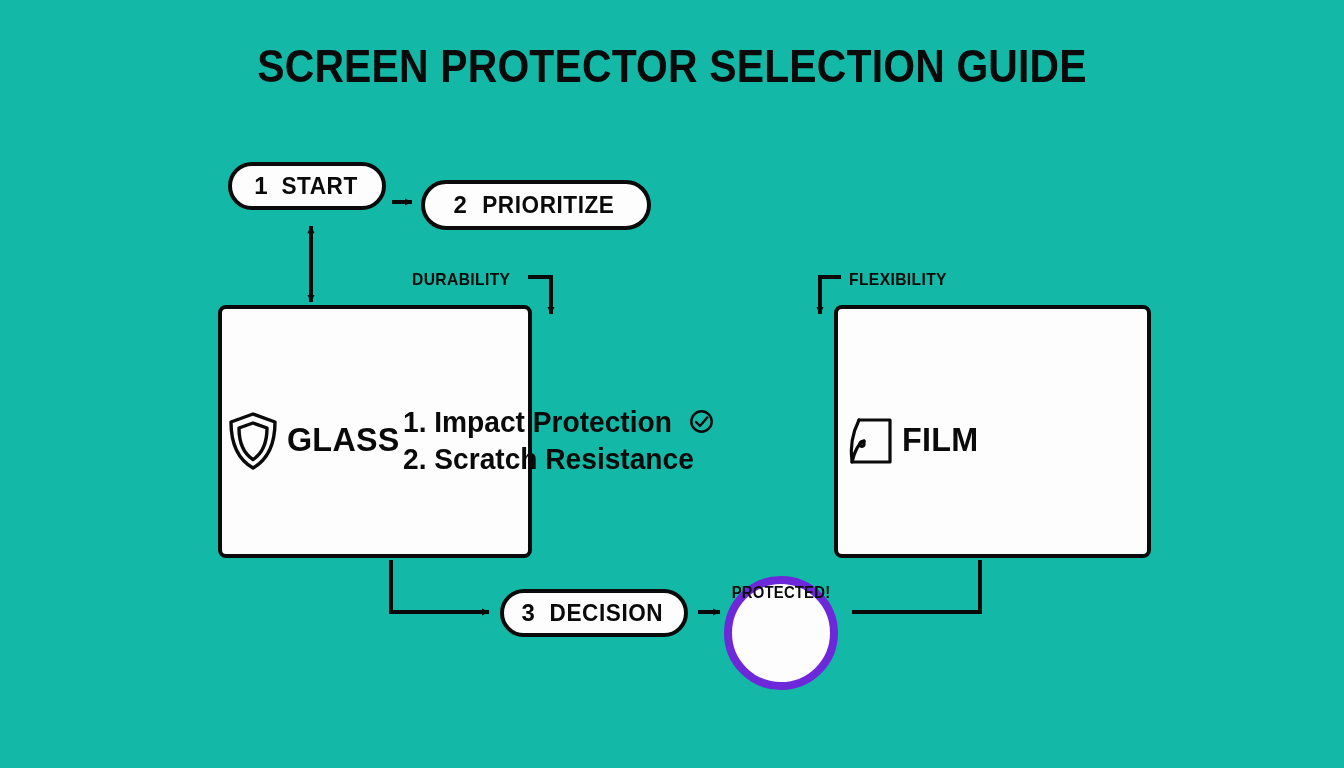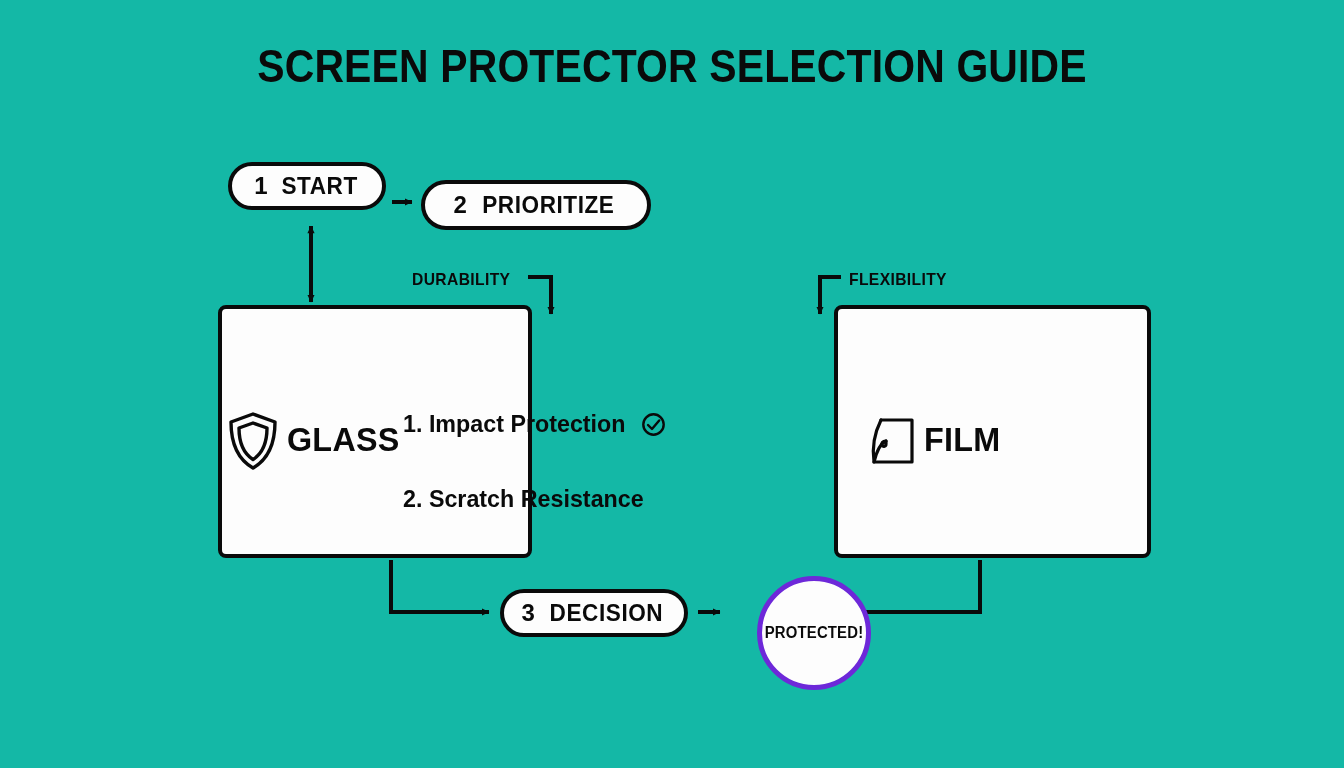--- a/index.html
+++ b/index.html
@@ -68,30 +68,29 @@
     transform: scaleX(0.94);
   }
 
   #pill-start     { left: 228px; top: 162px; width: 158px; height: 48px; }
   #pill-prior     { left: 421px; top: 180px; width: 230px; height: 50px; }
   #pill-decision  { left: 500px; top: 589px; width: 188px; height: 48px; }
 
   
   #circle-protected {
     position: absolute;
-    left: 757px;
+    left: 724px;
     top: 576px;
     width: 114px;
     height: 114px;
     box-sizing: border-box;
-    border: 5px solid #6d28d9;
+    border: 8px solid #6d28d9;
     border-radius: 50%;
     background: #fdfdfd;
     display: flex;
-    align-items: center;
     justify-content: center;
   }
   #circle-protected .lbl {
     font-size: 16px;
     font-weight: 700;
     letter-spacing: 0.2px;
     transform: scaleX(0.93);
   }
 
   
@@ -113,21 +112,21 @@
     box-sizing: border-box;
     border: 4px solid #0a0a0a;
     border-radius: 8px;
     background: #fdfdfd;
     display: flex;
     flex-direction: row;
     align-items: center;
     padding-top: 18px;
   }
   #card-glass { left: 218px; top: 305px; width: 314px; height: 253px; }
-  #card-film  { left: 834px; top: 305px; width: 317px; height: 253px; padding-left: 22px; }
+  #card-film  { left: 834px; top: 305px; width: 317px; height: 253px; }
 
   .card-icon {
     height: 62px;
     display: flex;
     align-items: center;
     justify-content: center;
   }
   .card-title {
     font-size: 34px;
     font-weight: 700;
@@ -138,28 +137,27 @@
   }
   .card-list {
     list-style: none;
     margin: 0;
     padding: 0;
     display: flex;
     flex-direction: column;
     gap: 5px;
   }
   .card-list li {
-    font-size: 24px;
+    font-size: 29px;
     font-weight: 700;
     line-height: 1.12;
     display: flex;
     align-items: center;
     gap: 9px;
     white-space: nowrap;
-    margin-top: 43px;
   }
   .card-list li .txt { transform: scaleX(0.97); transform-origin: left center; }
   .check-icon { display: inline-flex; align-items: center; }
 </style>
 </head>
 <body>
 
 <div id="stage">
 
   <div id="title">SCREEN PROTECTOR SELECTION GUIDE</div>

